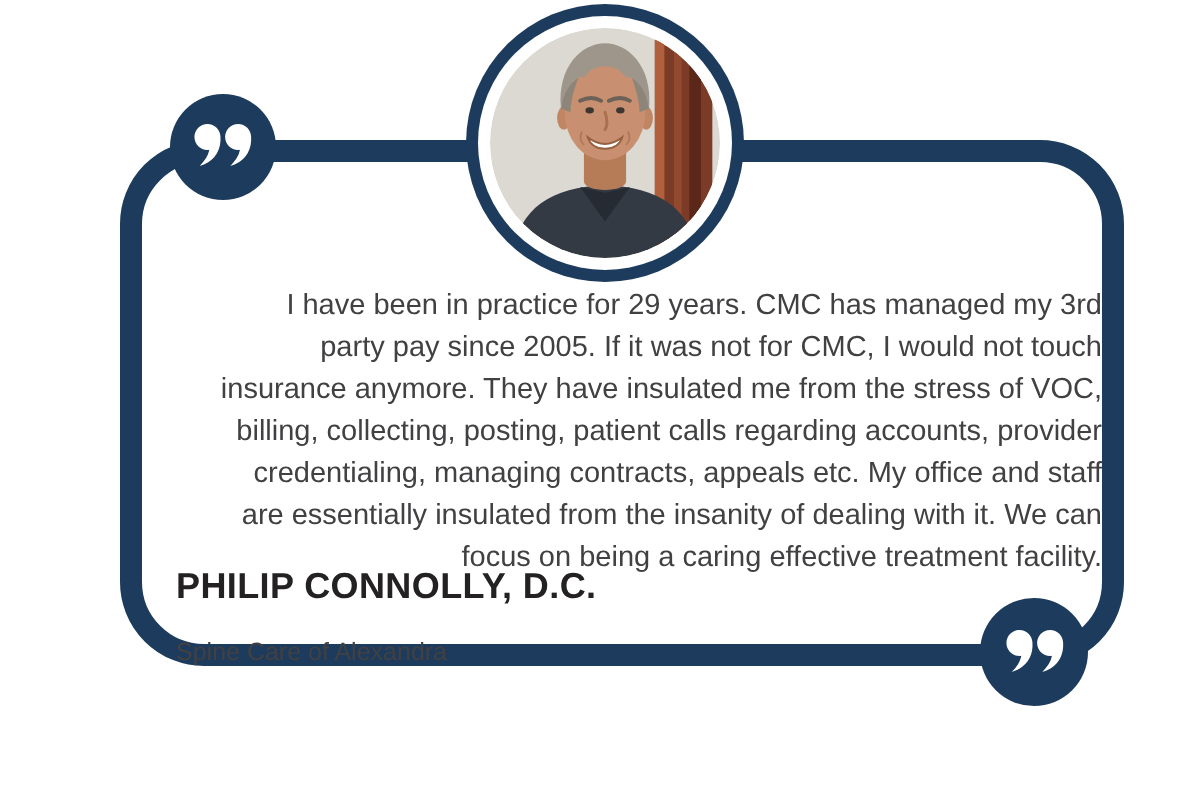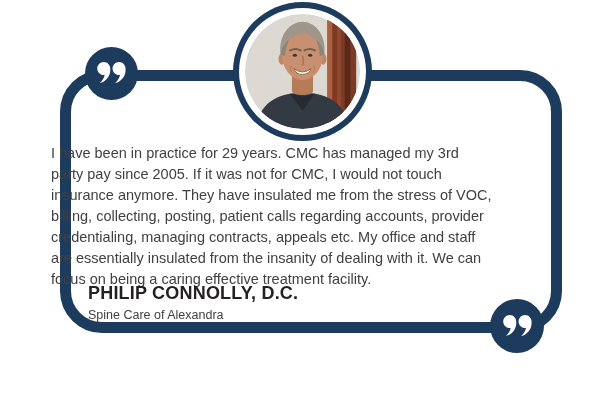--- a/index.html
+++ b/index.html
@@ -25,30 +25,30 @@
   }
   .photo-ring .white-ring{
     position:absolute;inset:6px;background:#ffffff;border-radius:50%;
   }
   .photo-ring .photo-clip{
     position:absolute;inset:12px;border-radius:50%;overflow:hidden;
   }
   .photo-clip svg{display:block;width:100%;height:100%;}
   .quote-text{
     position:absolute;left:51px;top:143px;width:500px;z-index:2;
-    text-align:left;font-size:14.5px;line-height:21px;font-weight:500;
+    text-align:right;font-size:14.5px;line-height:21px;font-weight:500;
     color:var(--quote_text,#414042);white-space:pre-line;letter-spacing:0px;
   }
   .author-block{position:absolute;left:88px;top:283px;z-index:2;}
   .author-name{
     font-size:18px;line-height:20px;font-weight:700;
     color:var(--author_text,#242122);letter-spacing:0.2px;text-align:right;
   }
   .author-org{
-    font-size:12.5px;line-height:15px;font-weight:500;margin-top:5px;
+    font-size:12.5px;line-height:15px;font-weight:500;margin-top:16px;
     color:var(--quote_text,#414042);
   }
 </style>
 </head>
 <body>
 
 <div class="stage">
 
   <div class="card"></div>
 

